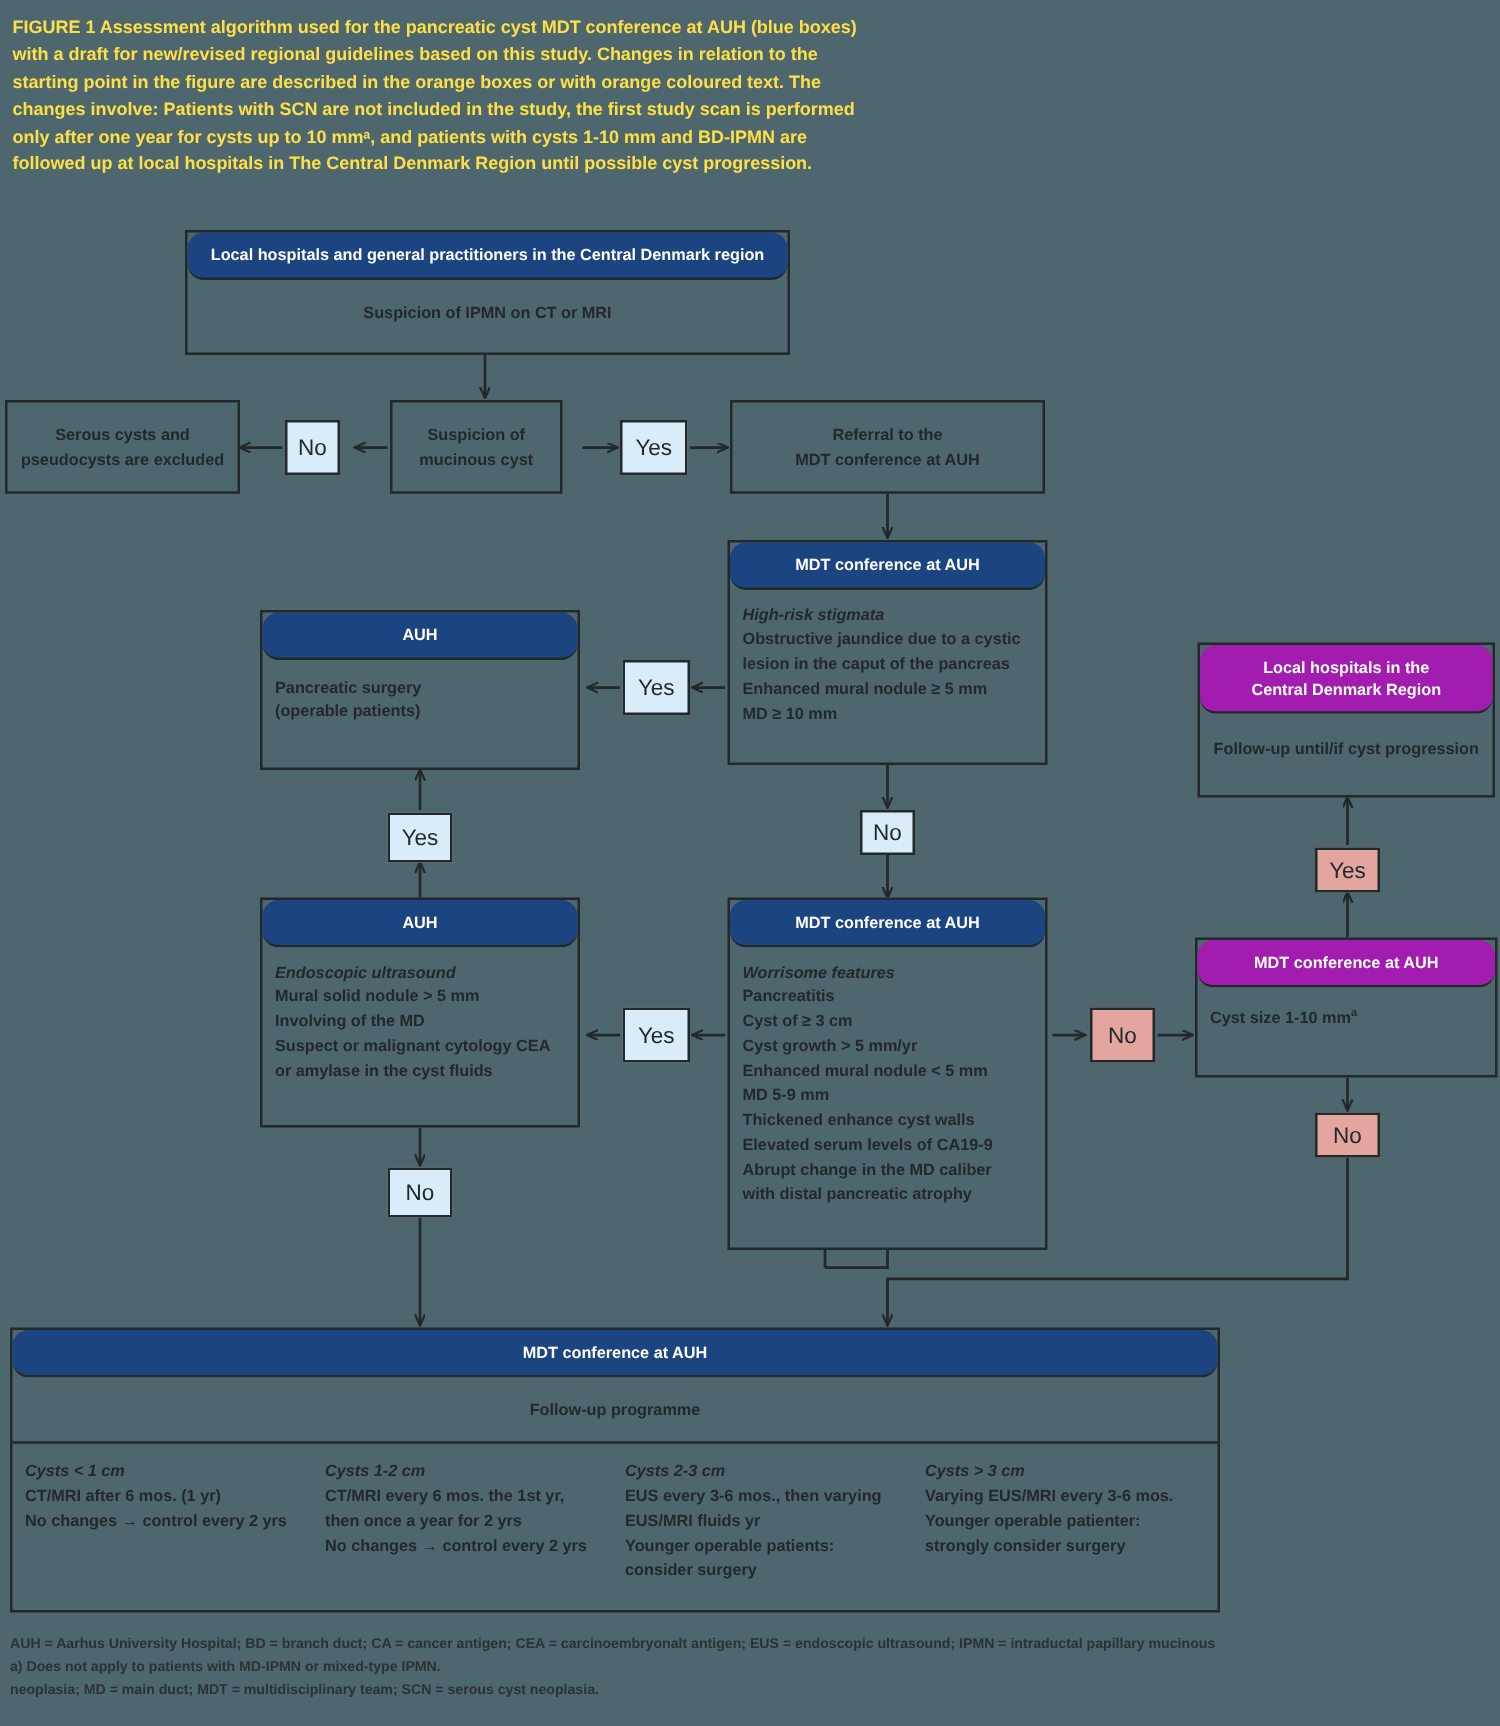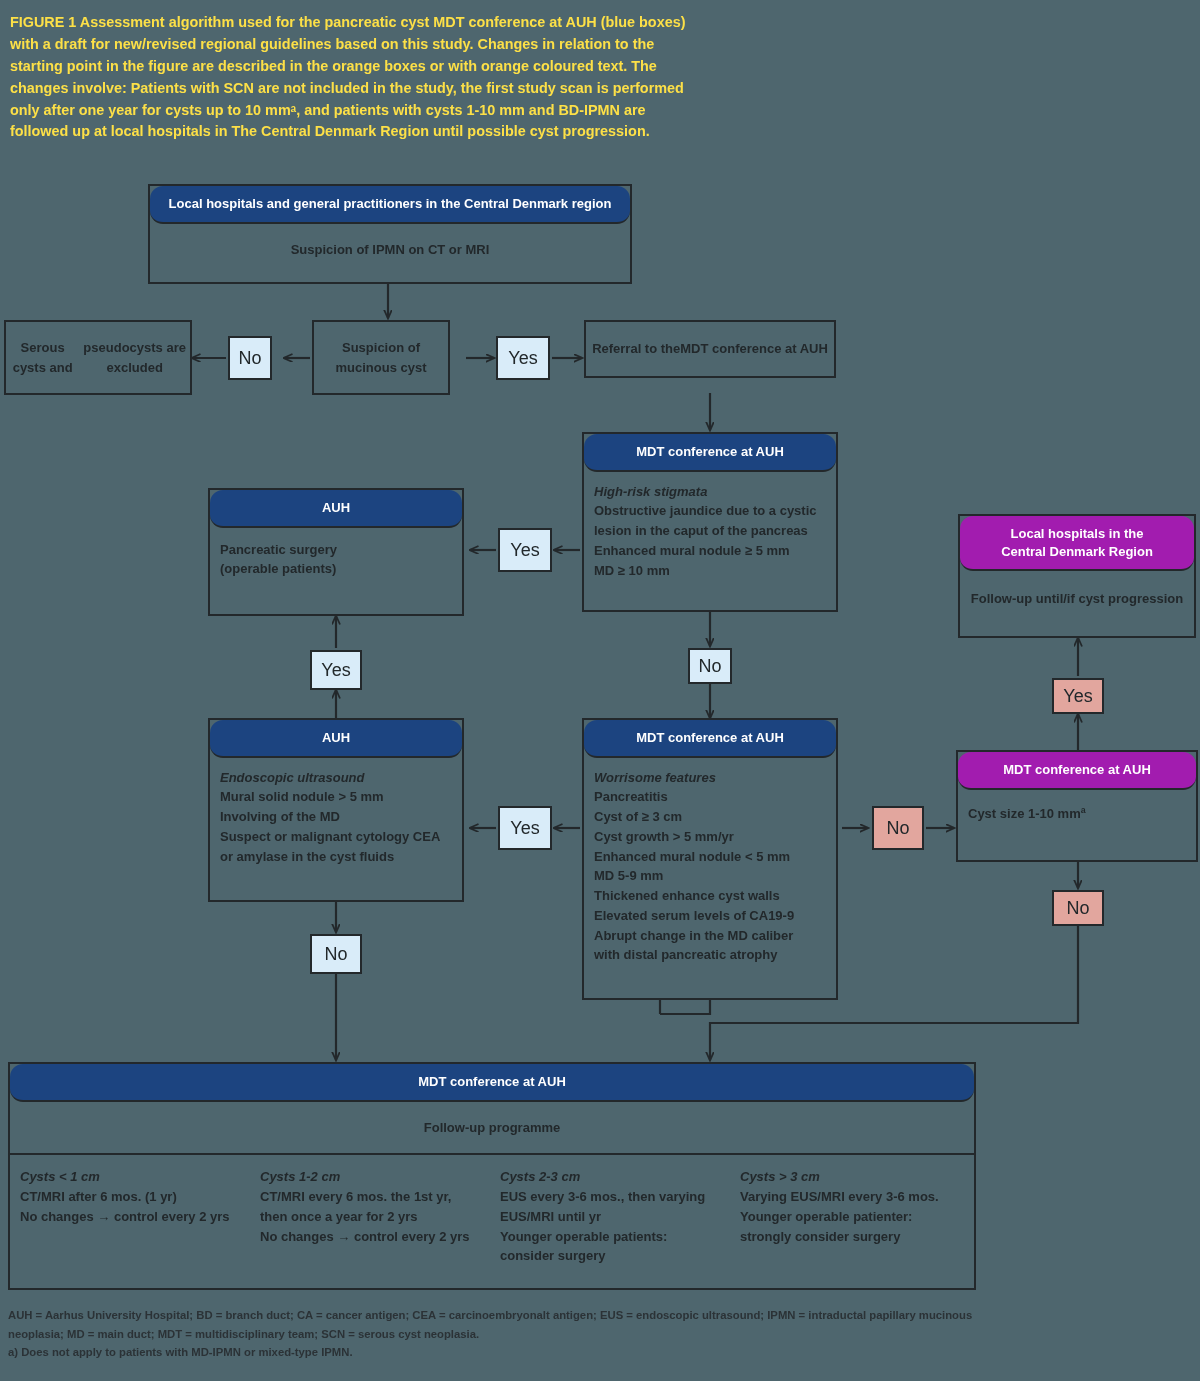--- a/index.html
+++ b/index.html
@@ -124,26 +124,26 @@
 <div class="box" style="left:148px; top:184px; width:484px; height:100px;">
   <div class="hdr">Local hospitals and general practitioners in the Central Denmark region</div>
   <div class="body center" style="padding-top:16px;">Suspicion of IPMN on CT or MRI</div>
 </div>
 
 <div class="plain" style="left:312px; top:320px; width:138px; height:75px; flex-direction:column;">
   <span>Suspicion of</span>
   <span>mucinous cyst</span>
 </div>
 
-<div class="plain" style="left:4px; top:320px; width:188px; height:75px; flex-direction:row;">
+<div class="plain" style="left:4px; top:320px; width:188px; height:75px; flex-direction:column;">
   <span>Serous cysts and</span>
   <span>pseudocysts are excluded</span>
 </div>
 
-<div class="plain" style="left:584px; top:320px; width:252px; height:58px; flex-direction:row;">
+<div class="plain" style="left:584px; top:320px; width:252px; height:75px; flex-direction:column;">
   <span>Referral to the</span>
   <span>MDT conference at AUH</span>
 </div>
 
 <div class="badge" style="left:228px; top:336px; width:44px; height:44px;">No</div>
 <div class="badge" style="left:496px; top:336px; width:54px; height:44px;">Yes</div>
 
 <div class="box" style="left:582px; top:432px; width:256px; height:180px;">
   <div class="hdr">MDT conference at AUH</div>
   <div class="body">
@@ -229,31 +229,31 @@
       </div>
       <div class="col c2">
         <div class="it">Cysts 1-2 cm</div>
         <div>CT/MRI every 6 mos. the 1st yr,</div>
         <div>then once a year for 2 yrs</div>
         <div>No changes → control every 2 yrs</div>
       </div>
       <div class="col c3">
         <div class="it">Cysts 2-3 cm</div>
         <div>EUS every 3-6 mos., then varying</div>
-        <div>EUS/MRI until yr</div>
+        <div>EUS/MRI fluids yr</div>
         <div>Younger operable patients:</div>
         <div>consider surgery</div>
       </div>
       <div class="col">
         <div class="it">Cysts &gt; 3 cm</div>
         <div>Varying EUS/MRI every 3-6 mos.</div>
         <div>Younger operable patienter:</div>
         <div>strongly consider surgery</div>
       </div>
     </div>
   </div>
 </div>
 
 <div class="footer">
   <div>AUH = Aarhus University Hospital; BD = branch duct; CA = cancer antigen; CEA = carcinoembryonalt antigen; EUS = endoscopic ultrasound; IPMN = intraductal papillary mucinous</div>
+  <div>a) Does not apply to patients with MD-IPMN or mixed-type IPMN.</div>
   <div>neoplasia; MD = main duct; MDT = multidisciplinary team; SCN = serous cyst neoplasia.</div>
-  <div>a) Does not apply to patients with MD-IPMN or mixed-type IPMN.</div>
 </div>
 
 </body></html>

